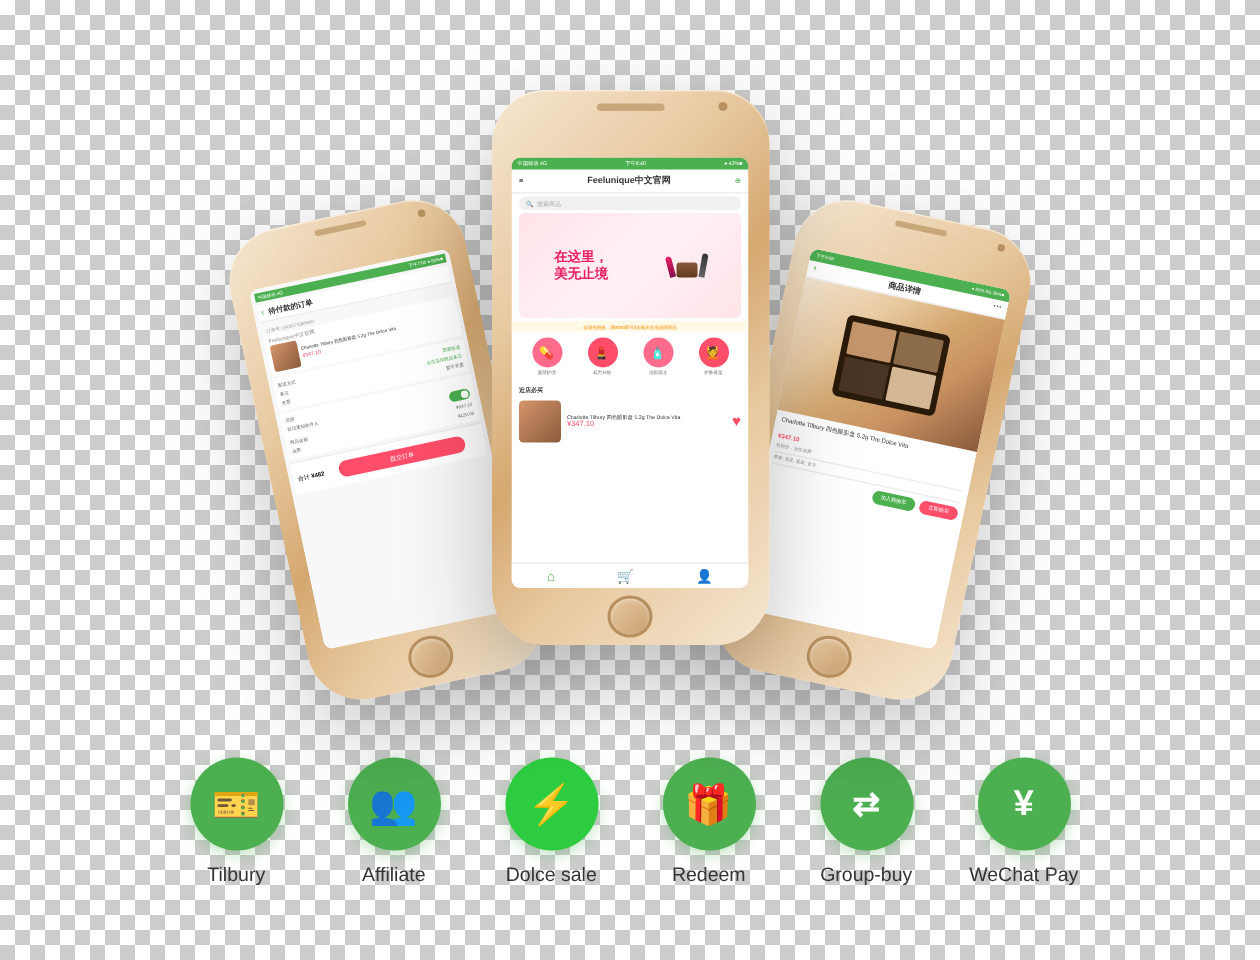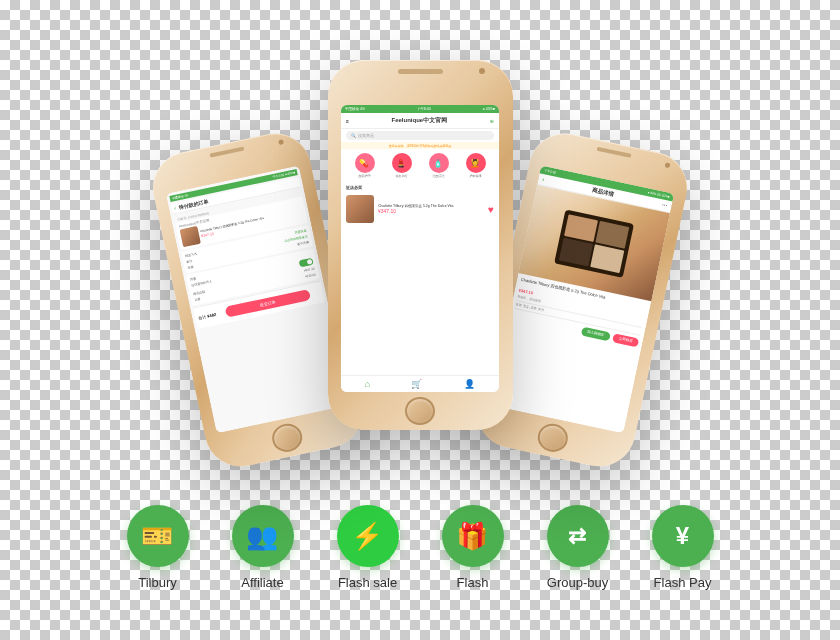--- a/index.html
+++ b/index.html
@@ -626,20 +626,33 @@
         </div>
         <div class="center-nav">
           <span style="font-size:5px;">≡</span>
           <span class="center-title">Feelunique中文官网</span>
           <span style="font-size:5px;color:#4CAF50;">⊕</span>
         </div>
         <div class="search-bar">
           <span>🔍</span>
           <span>搜索商品</span>
         </div>
+        <div class="banner">
+          <div class="banner-text">
+            <span>在这里，</span><br>
+            <span>美无止境</span>
+          </div>
+          <div class="banner-cosmetics">
+            <div style="display:flex;gap:2px;align-items:flex-end;">
+              <div class="lipstick"></div>
+              <div class="eyeshadow-compact"></div>
+              <div class="mascara"></div>
+            </div>
+          </div>
+        </div>
         <div class="promo-bar">全场免税收，满¥600即可9折购买全场品牌商品</div>
         <div class="category-icons">
           <div class="cat-item">
             <div class="cat-icon" style="background:#ff6b8a;">💊</div>
             <span class="cat-label">面部护理</span>
           </div>
           <div class="cat-item">
             <div class="cat-icon" style="background:#ff4d6a;">💄</div>
             <span class="cat-label">精力补给</span>
           </div>
@@ -730,36 +743,36 @@
     <div class="feature-icon-circle">
       <span class="feature-icon-inner">👥</span>
     </div>
     <span class="feature-label">Affiliate</span>
   </div>
 
   <div class="feature-item">
     <div class="feature-icon-circle" style="background:#2ecc40;">
       <span class="feature-icon-inner">⚡</span>
     </div>
-    <span class="feature-label">Flash sale</span>
+    <span class="feature-label">Dolce sale</span>
   </div>
 
   <div class="feature-item">
     <div class="feature-icon-circle">
       <span class="feature-icon-inner">🎁</span>
     </div>
-    <span class="feature-label">Flash</span>
+    <span class="feature-label">Redeem</span>
   </div>
 
   <div class="feature-item">
     <div class="feature-icon-circle">
       <span class="feature-icon-inner" style="font-size:22px;font-weight:bold;">⇄</span>
     </div>
     <span class="feature-label">Group-buy</span>
   </div>
 
   <div class="feature-item">
     <div class="feature-icon-circle">
       <span class="feature-icon-inner" style="font-size:24px;font-weight:bold;">¥</span>
     </div>
-    <span class="feature-label">Flash Pay</span>
+    <span class="feature-label">WeChat Pay</span>
   </div>
 </div>
 
 </body></html>

